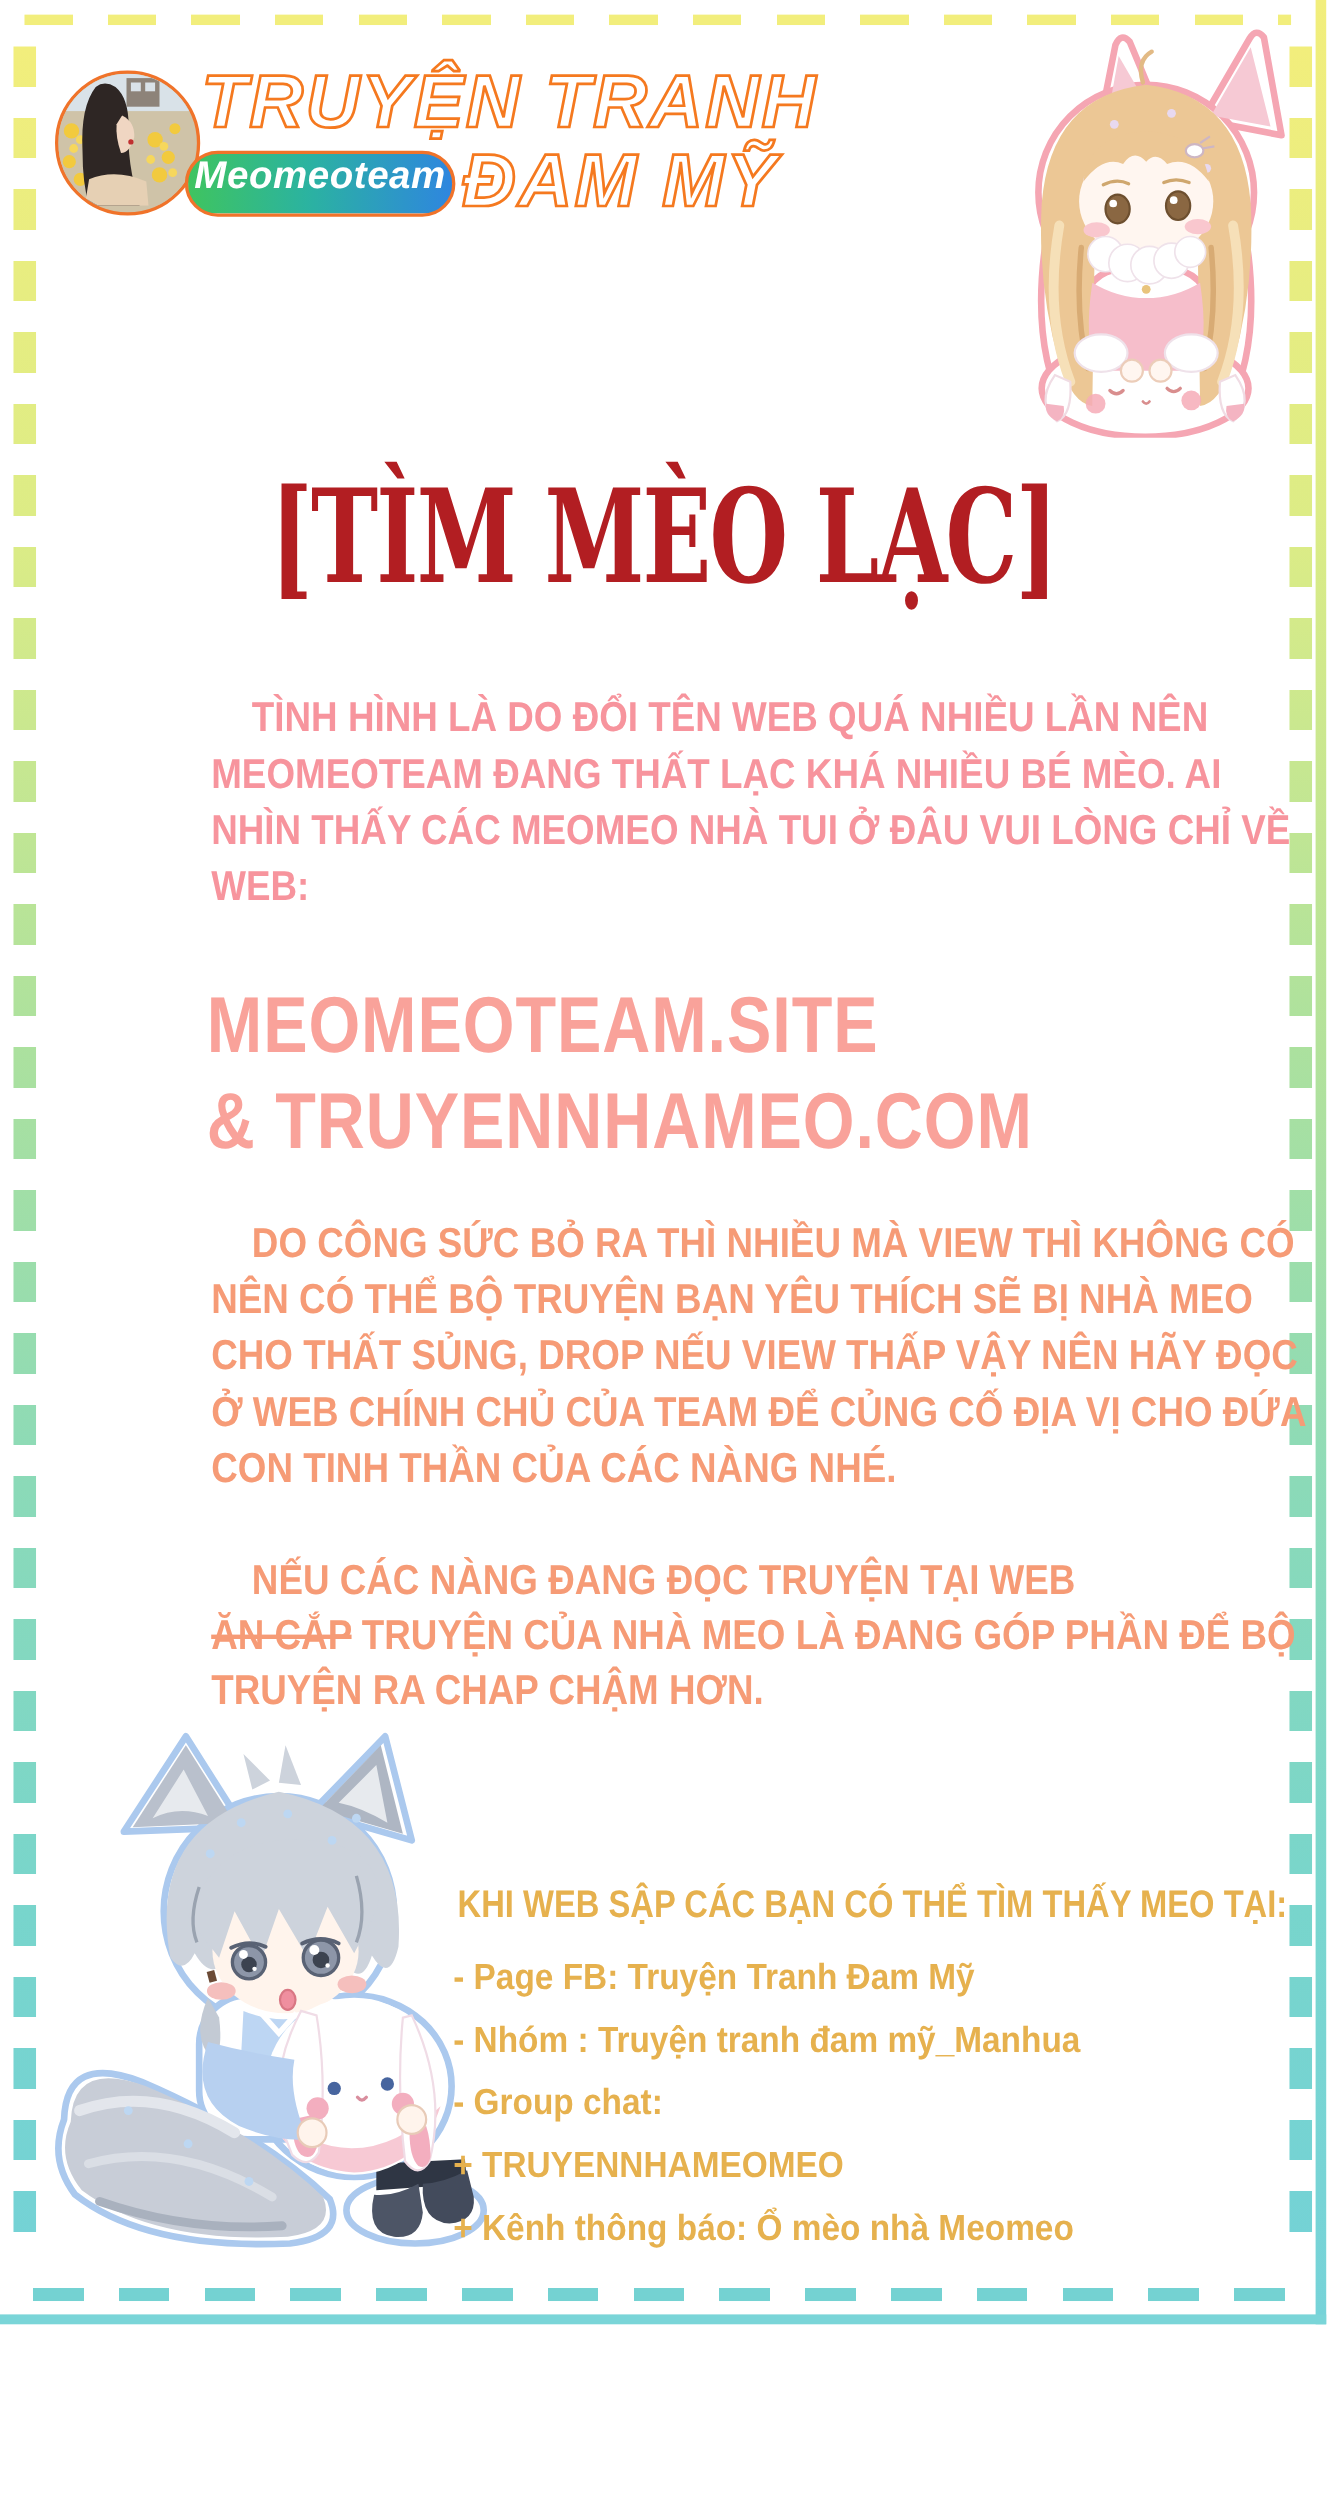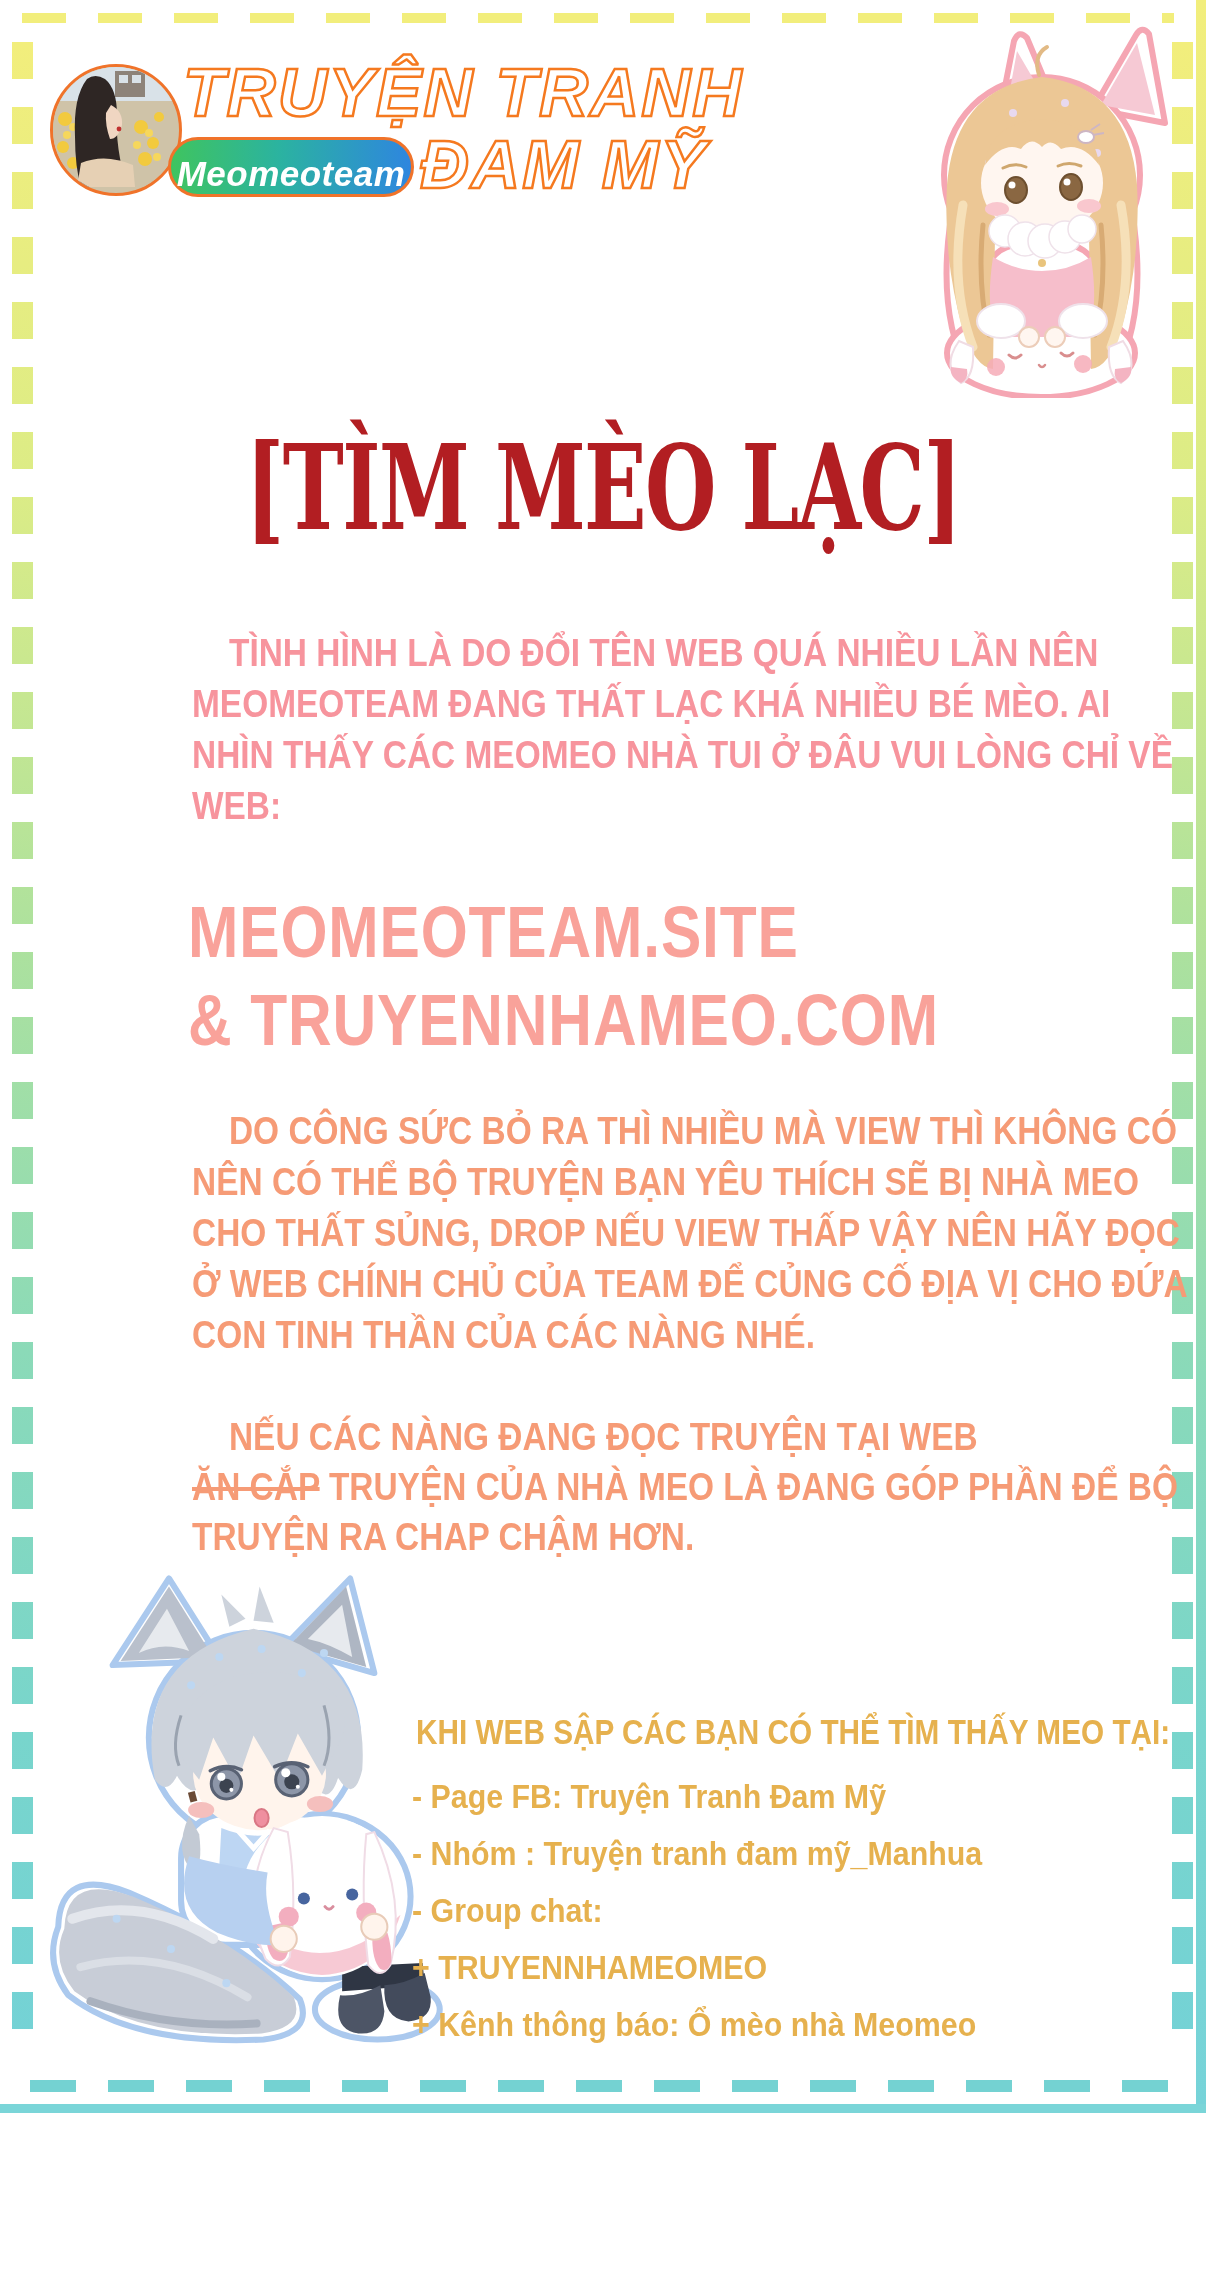--- a/index.html
+++ b/index.html
@@ -23,21 +23,21 @@
     -webkit-mask:repeating-linear-gradient(180deg,#000 0 37px,transparent 37px 65px);
             mask:repeating-linear-gradient(180deg,#000 0 37px,transparent 37px 65px);}
   .dash-left{left:12px;}
   .dash-right{right:13px;}
 
   
   .avatar{position:absolute;left:50px;top:64px;width:126px;height:126px;border-radius:50%;
     border:3px solid #f0732a;overflow:hidden;background:#cfc3a8;}
   .badge{position:absolute;left:168px;top:137px;width:240px;height:54px;border-radius:30px;
     border:3px solid #f0732a;background:linear-gradient(90deg,#3fc45f 0%,#2bb3a0 45%,#2e86df 100%);
-    display:flex;align-items:flex-end;justify-content:center;}
+    display:flex;align-items:flex-start;justify-content:center;}
   .badge span{color:#ffffff;font-weight:bold;font-style:italic;font-size:35px;letter-spacing:.5px;}
   .logo-title{position:absolute;font-style:italic;font-weight:bold;color:#ffffff;
     -webkit-text-stroke:2.5px #f5791f;letter-spacing:2px;white-space:nowrap;line-height:1;}
   .logo-title.l1{left:183px;top:58px;font-size:68px;}
   .logo-title.l2{left:420px;top:130px;font-size:68px;}
 
   
   .headline{position:absolute;left:0;top:418px;width:1206px;text-align:center;
     font-family:"DejaVu Serif",serif;font-weight:bold;font-size:100px;color:#b21e22;
     letter-spacing:-2px;transform:scale(0.82,1.18);transform-origin:50% 0;white-space:nowrap;}

